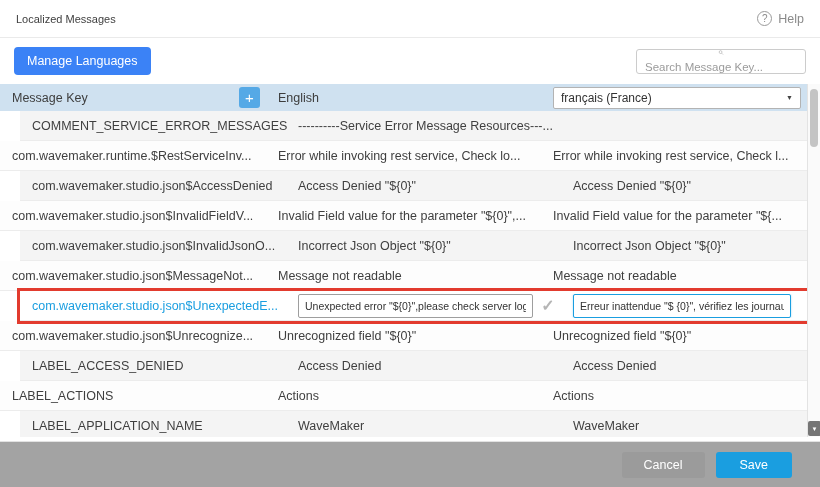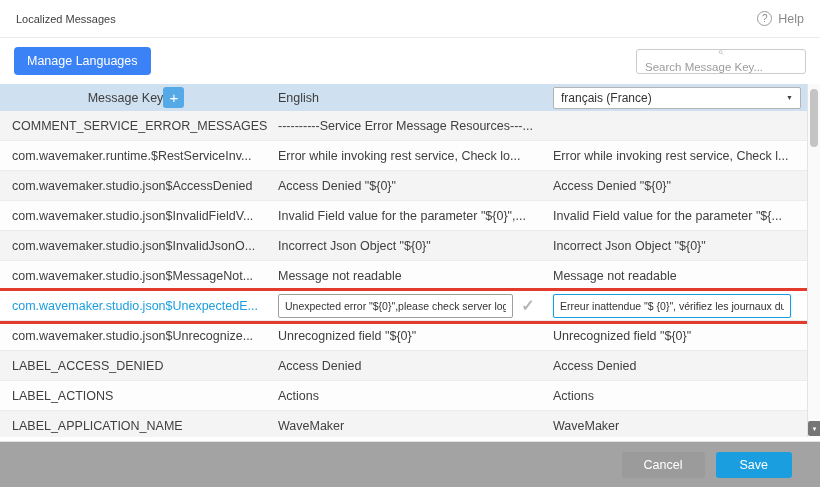--- a/index.html
+++ b/index.html
@@ -44,39 +44,39 @@
   
   .table { width:807px; }
   .thead {
     display:flex; align-items:center; height:27px; background:#cfe1f0;
     font-size:12.5px; color:#3d3d3d;
   }
   .cell { white-space:nowrap; overflow:hidden; }
   .c-key { width:268px; padding-left:12px; }
   .c-en  { width:277px; padding-left:10px; }
   .c-fr  { flex:1; padding-left:8px; padding-right:6px; }
-  .thead .c-key { display:flex; align-items:center; justify-content:center; padding-right:8px; overflow:visible; }
+  .thead .c-key { display:flex; align-items:center; justify-content:space-between; padding-right:8px; overflow:visible; }
   .add-btn {
     width:21px; height:21px; background:#55a9e6; color:#fff; border:none;
     border-radius:3px; font-size:15px; line-height:1; cursor:pointer;
     display:flex; align-items:center; justify-content:center; font-family:inherit;
   }
   .lang-select {
     height:22px; background:#fff; border:1px solid #b3b3b3; border-radius:2px;
     display:flex; align-items:center; justify-content:space-between;
     font-size:12px; color:#333; padding:0 7px; cursor:pointer;text-align:center;
   }
   .caret { font-size:7px; color:#444; }
 
   .tbody { height:326px; overflow:hidden; }
   .tr {
     display:flex; align-items:center; height:30px; background:#fdfdfd;
     border-bottom:1px solid #ececec; font-size:12.5px; color:#3f3f3f;
   }
-  .tr.striped { background:#f4f4f4; }
+  .tr.striped { background:#f4f4f4;margin-left:20px; }
   .tr.editing {
     background:#ffffff; position:relative; z-index:2;
     outline:3px solid #e23b2e;
   }
   .tr.editing .c-key { color:#1a9ee0; }
   .c-en.edit { display:flex; align-items:center; padding-right:0; }
   .c-fr.edit { display:flex; align-items:center; }
   .edit-input {
     height:24px; font-size:10.5px; font-family:inherit; color:#333;
     padding:0 6px; border-radius:2px; outline:none; background:#fff;

